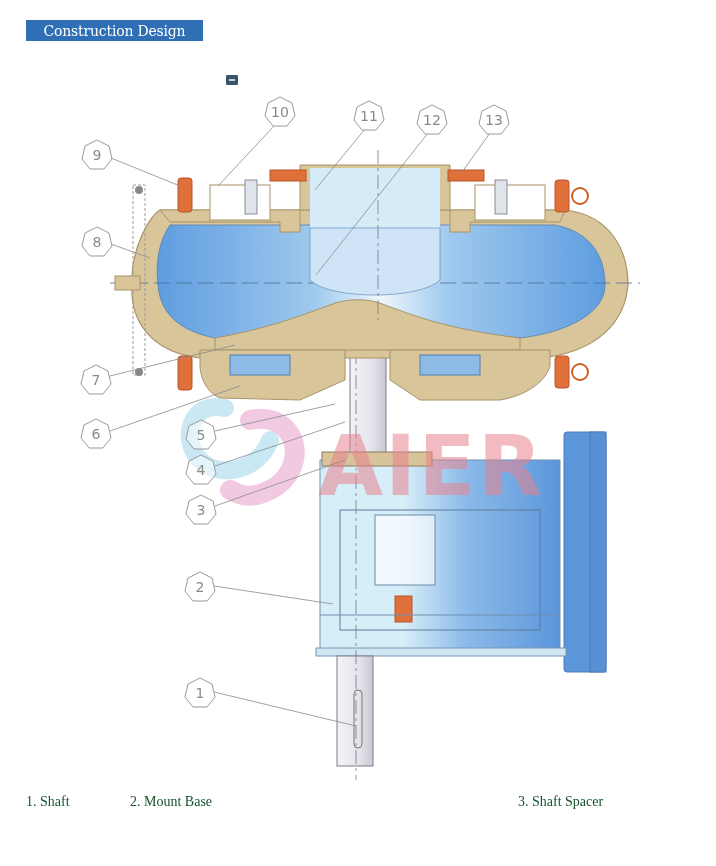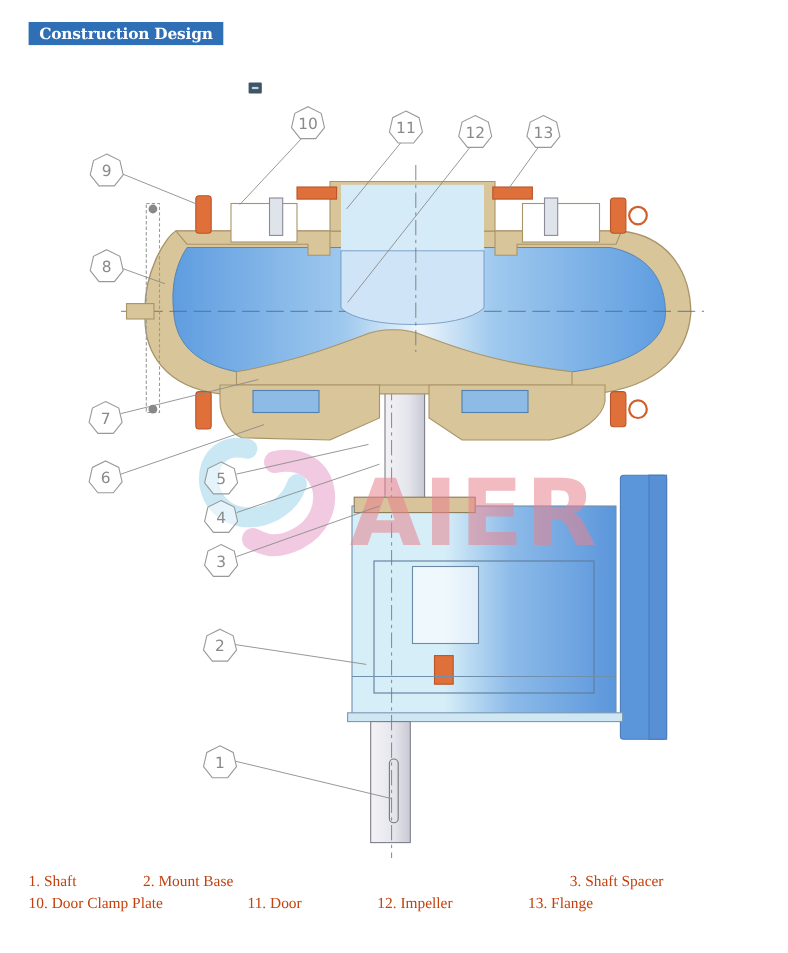--- a/index.html
+++ b/index.html
@@ -1,31 +1,31 @@
 <!DOCTYPE html>
 <html><head>
 <meta charset="utf-8">
 <style>
   html, body { margin:0; padding:0; background:#ffffff; }
   body { width:716px; height:866px; position:relative; overflow:hidden; font-family:"Liberation Serif", serif; }
   .title-bar {
     position:absolute; left:26px; top:20px; width:177px; height:21px;
-    background:#2f6fb5; color:#ffffff; font-weight:bold; font-size:14px;
+    background:#2f6fb5; color:#ffffff; font-weight:normal; font-size:14px;
     display:flex; align-items:center; justify-content:center;
     font-family:"DejaVu Serif", serif; letter-spacing:-0.2px;
   }
   .small-icon {
     position:absolute; left:226px; top:75px; width:12px; height:10px;
     background:#3e5568; border-radius:1px;
   }
   .small-icon::after {
     content:""; position:absolute; left:3px; top:4px; width:6px; height:2px; background:#c7d3dc;
   }
   svg.diagram { position:absolute; left:0; top:0; }
-  .legend { position:absolute; left:26px; top:791px; width:680px; font-size:14px; color:#c2410c; line-height:21px; }
+  .legend { position:absolute; left:26px; top:791px; width:680px; font-size:14px; color:#14532d; line-height:21px; }
   .legend-row { position:relative; height:20px; }
   .legend-item { position:absolute; top:0; white-space:nowrap; }
   .callout-num { font-family:"DejaVu Sans", sans-serif; font-size:14px; fill:#8a8a8a; }
 </style>
 </head>
 <body>
 
 <div class="title-bar">Construction Design</div>
 <div class="small-icon"></div>
 
@@ -190,19 +190,13 @@
       </g>
   </g>
 </svg>
 
 <div class="legend">
   <div class="legend-row">
     <span class="legend-item" style="left:0px">1.   Shaft</span>
     <span class="legend-item" style="left:104px">2. Mount Base</span>
     <span class="legend-item" style="left:492px">3. Shaft Spacer</span>
   </div>
-  <div class="legend-row">
-    <span class="legend-item" style="left:0px">10. Door Clamp Plate</span>
-    <span class="legend-item" style="left:199px">11. Door</span>
-    <span class="legend-item" style="left:317px">12. Impeller</span>
-    <span class="legend-item" style="left:454px">13. Flange</span>
-  </div>
 </div>
 
 </body></html>

